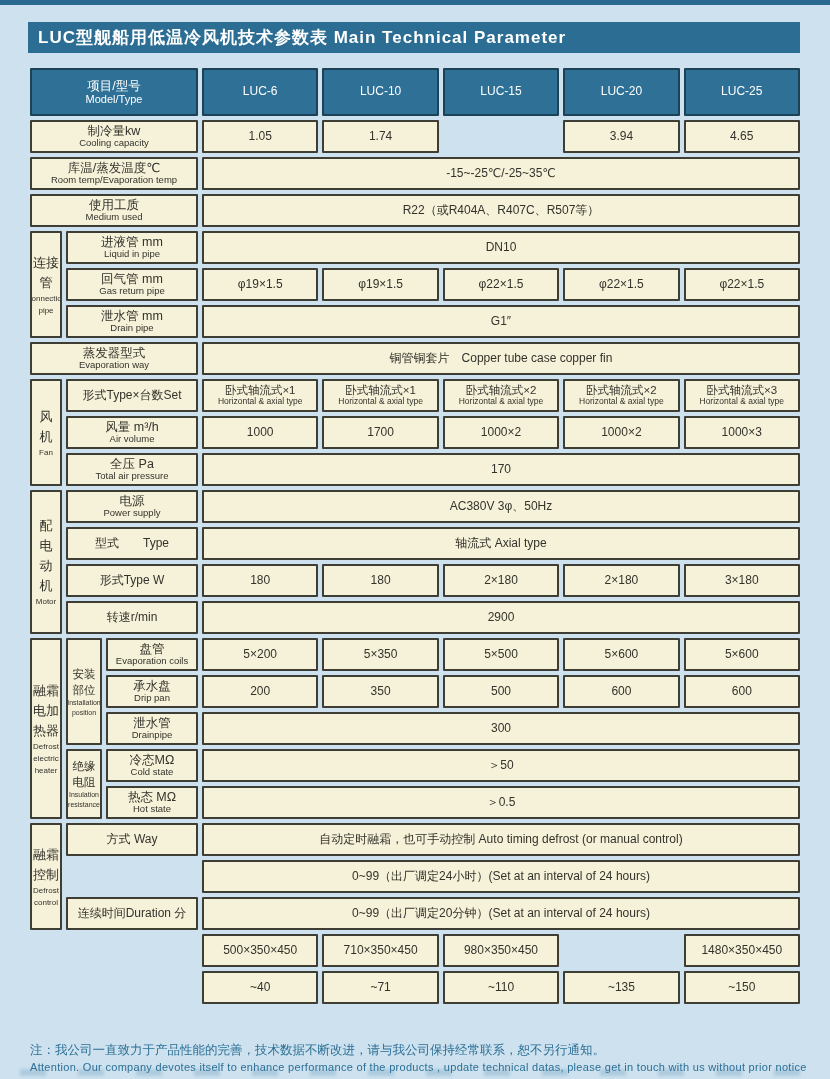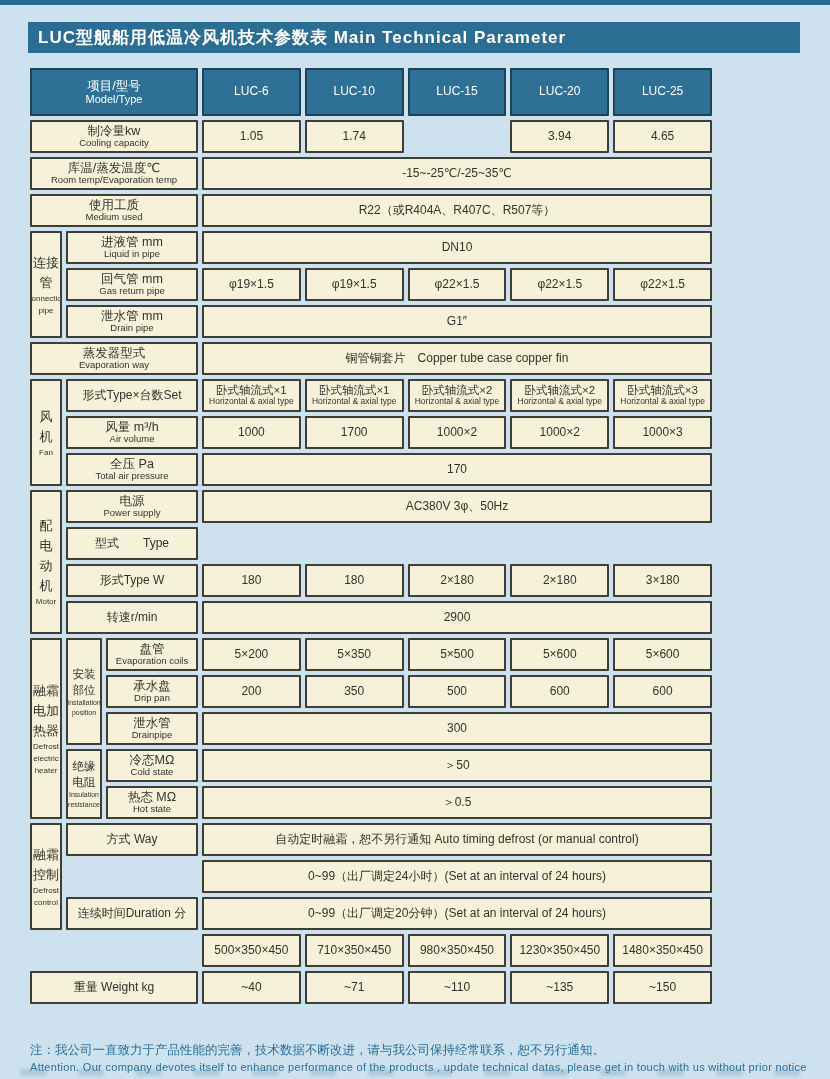--- a/index.html
+++ b/index.html
@@ -9,21 +9,21 @@
     font-family:"Liberation Sans","DejaVu Sans",sans-serif;
     color:#33332b;
   }
   .top-strip{position:absolute;top:0;left:0;width:830px;height:5px;background:#2b6a90;}
   .title-bar{
     position:absolute;top:22px;left:28px;width:772px;height:31px;
     background:#2b6d93;color:#ffffff;display:flex;align-items:center;
     font-size:17px;font-weight:bold;letter-spacing:1px;padding-left:10px;box-sizing:border-box;
   }
   .grid{
-    position:absolute;top:68px;left:30px;width:682px;
+    position:absolute;top:68px;left:30px;width:770px;
     display:grid;
     grid-template-columns:32px 36px 92px repeat(5,1fr);
     grid-template-rows:48px repeat(24,33px);
     gap:4px;
   }
   .cell{
     background:#f6f1d9;border:2px solid #3e3e35;border-radius:1px;
     display:flex;flex-direction:column;align-items:center;justify-content:center;
     text-align:center;line-height:1.12;box-sizing:border-box;overflow:hidden;
   }
@@ -180,20 +180,21 @@
   </div>
   <div class="cell" style="grid-area:12/2/13/4">
     <span class="zh">电源</span>
     <span class="en">Power supply</span>
   </div>
   <div class="cell val" style="grid-area:12/4/13/9">AC380V 3φ、50Hz</div>
 
   <div class="cell" style="grid-area:13/2/14/4">
     <span class="one">型式　　Type</span>
   </div>
+  <div class="cell val" style="grid-area:13/4/14/9">轴流式 Axial type</div>
 
   <div class="cell" style="grid-area:14/2/15/4">
     <span class="one">形式Type W</span>
   </div>
   <div class="cell val" style="grid-area:14/4/15/5">180</div>
   <div class="cell val" style="grid-area:14/5/15/6">180</div>
   <div class="cell val" style="grid-area:14/6/15/7">2×180</div>
   <div class="cell val" style="grid-area:14/7/15/8">2×180</div>
   <div class="cell val" style="grid-area:14/8/15/9">3×180</div>
 
@@ -262,38 +263,34 @@
 
   <div class="cell glabel" style="grid-area:21/1/24/2">
     <span class="zh">融霜
 控制</span>
     <span class="en">Defrost
 control</span>
   </div>
   <div class="cell" style="grid-area:21/2/22/4">
     <span class="one">方式 Way</span>
   </div>
-  <div class="cell val" style="grid-area:21/4/22/9">自动定时融霜，恕不另行通知 Auto timing defrost (or manual control)</div>
+  <div class="cell val" style="grid-area:21/4/22/9">自动定时融霜，也可手动控制 Auto timing defrost (or manual control)</div>
 
   <div class="cell val" style="grid-area:22/4/23/9">0~99（出厂调定24小时）(Set at an interval of 24 hours)</div>
 
   <div class="cell" style="grid-area:23/2/24/4">
     <span class="one">连续时间Duration 分</span>
   </div>
   <div class="cell val" style="grid-area:23/4/24/9">0~99（出厂调定20分钟）(Set at an interval of 24 hours)</div>
 
   <div class="cell val" style="grid-area:24/4/25/5">500×350×450</div>
   <div class="cell val" style="grid-area:24/5/25/6">710×350×450</div>
   <div class="cell val" style="grid-area:24/6/25/7">980×350×450</div>
-  <div class="cell val" style="grid-area:24/7/25/8">1230×350×450</div>
   <div class="cell val" style="grid-area:24/8/25/9">1480×350×450</div>
 
-  <div class="cell" style="grid-area:25/1/26/4">
-    <span class="one">重量 Weight kg</span>
-  </div>
   <div class="cell val" style="grid-area:25/4/26/5">~40</div>
   <div class="cell val" style="grid-area:25/5/26/6">~71</div>
   <div class="cell val" style="grid-area:25/6/26/7">~110</div>
   <div class="cell val" style="grid-area:25/7/26/8">~135</div>
   <div class="cell val" style="grid-area:25/8/26/9">~150</div>
 
 </div>
 
 <div class="note">
   <div class="note-zh">注：我公司一直致力于产品性能的完善，技术数据不断改进，请与我公司保持经常联系，恕不另行通知。</div>

